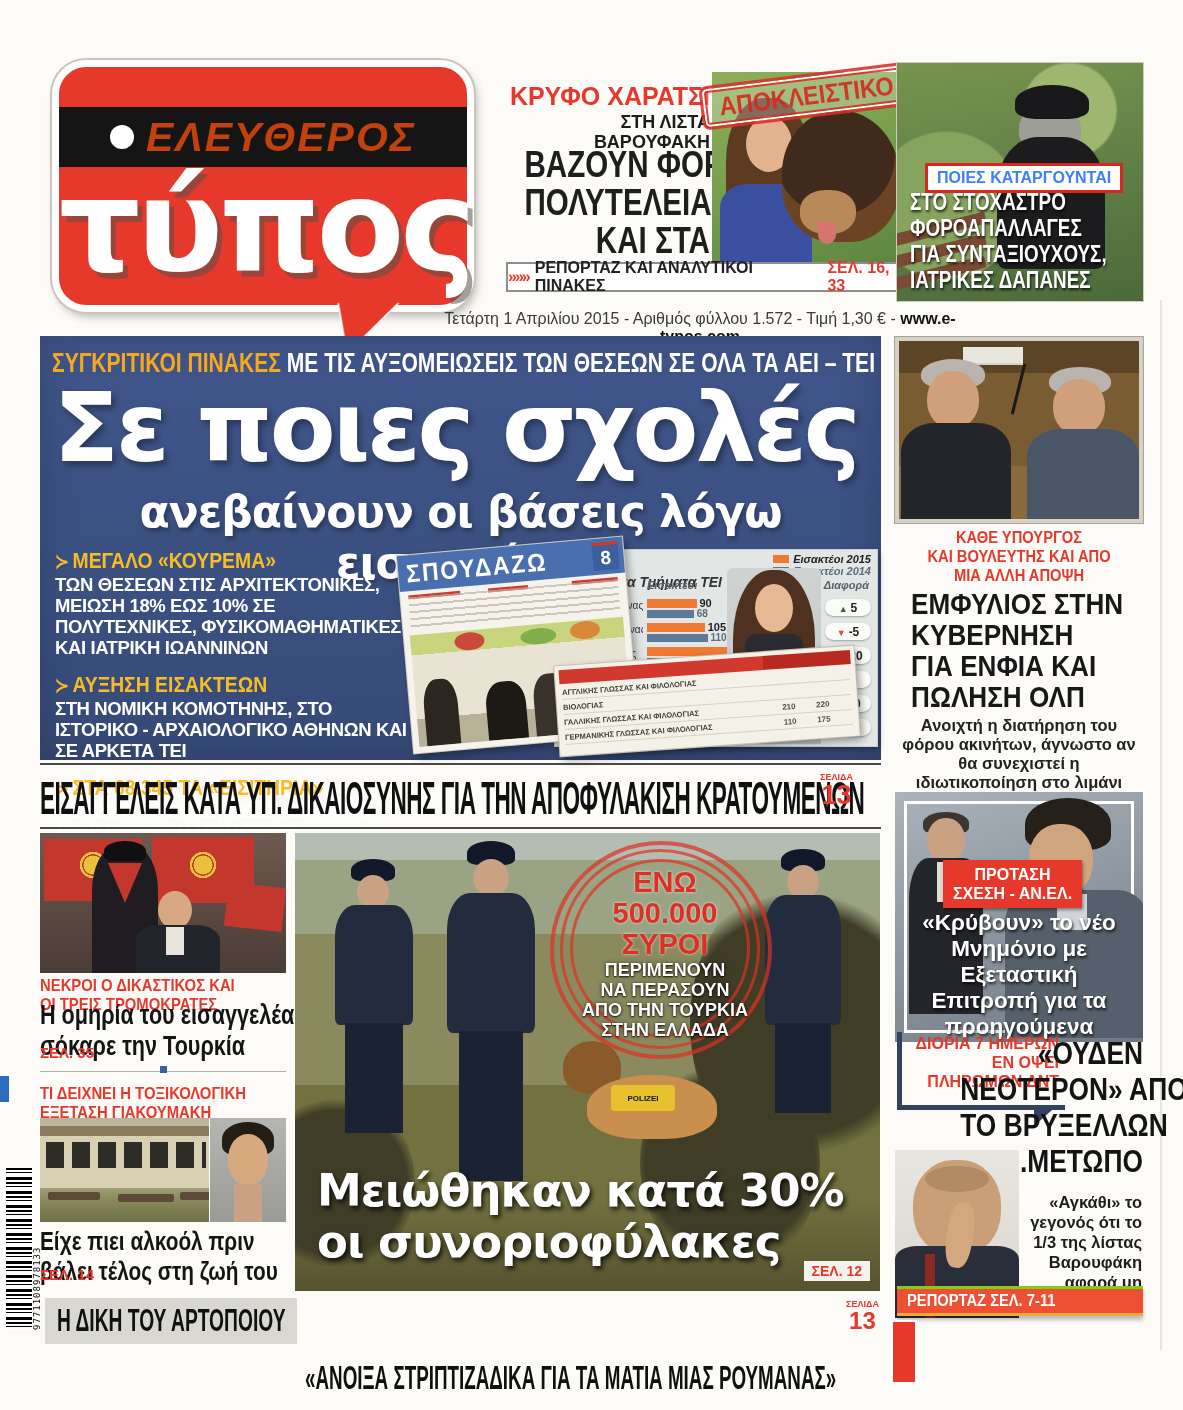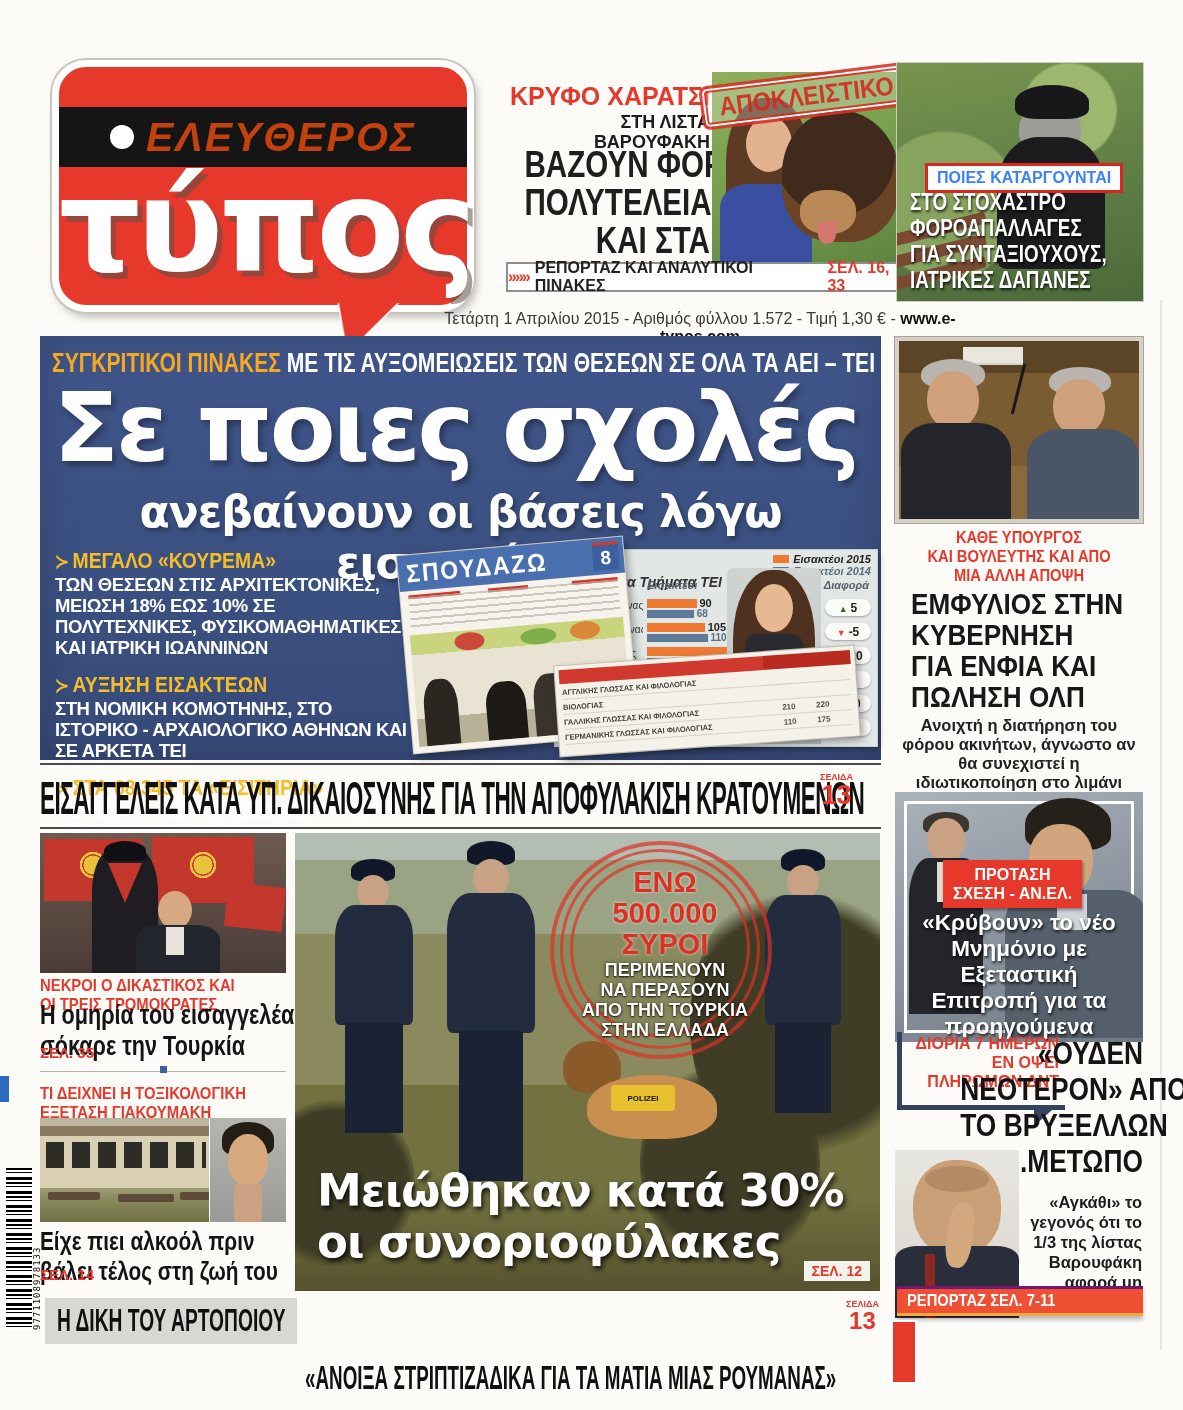--- a/index.html
+++ b/index.html
@@ -240,21 +240,21 @@
   .vhead{left:928px;top:1036px;width:215px;text-align:right;color:#141414;font-weight:bold;font-size:31px;line-height:36px;}
   .vhead .ln{white-space:nowrap;transform:scaleX(.85);transform-origin:right center;}
   .v-photo{left:895px;top:1150px;width:124px;height:168px;overflow:hidden;
         background:linear-gradient(180deg,#e8e6e0 0%,#d8d5cd 100%);}
   .v-photo .head{position:absolute;left:18px;top:10px;width:88px;height:96px;border-radius:46%;background:#c99f78;}
   .v-photo .brow{position:absolute;left:30px;top:16px;width:64px;height:26px;border-radius:50%;background:#b28a63;}
   .v-photo .jacket{position:absolute;left:0;top:96px;width:124px;height:72px;background:#2a2e3a;border-radius:18% 18% 0 0;}
   .v-photo .zip{position:absolute;left:30px;top:104px;width:10px;height:64px;background:#8a2a22;}
   .v-photo .hand{position:absolute;left:52px;top:52px;width:26px;height:66px;border-radius:40%;background:#d3a87e;transform:rotate(8deg);}
   .v-dek{left:1020px;top:1192px;width:122px;text-align:right;color:#1d1d1d;font-weight:bold;font-size:16.5px;line-height:20px;}
-  .rc-footer{left:897px;top:1286px;width:246px;height:30px;background:#ef5033;border-top:3px solid #701a75;
+  .rc-footer{left:897px;top:1286px;width:246px;height:30px;background:#ef5033;border-top:3px solid #84cc16;
         border-bottom:3px solid #f2a93b;display:flex;align-items:center;color:#fff;font-weight:bold;font-size:16px;
         padding-left:10px;box-shadow:0 4px 4px rgba(0,0,0,.25);}
   .rc-footer span{transform:scaleX(.92);transform-origin:left center;white-space:nowrap;}
 
   
   .bs-label{left:45px;top:1298px;width:252px;height:46px;background:#d8d7d2;display:flex;align-items:center;justify-content:center;}
   .bs-label span{font-weight:bold;font-size:31px;color:#101010;white-space:nowrap;transform:scaleX(.62);transform-origin:center;}
   .bs-head{left:305px;top:1359px;width:540px;}
   .bs-head span{font-weight:bold;font-size:33px;color:#101010;white-space:nowrap;transform:scaleX(.57);transform-origin:left center;display:inline-block;}
   .bs-page{left:846px;top:1300px;color:#e6392c;text-align:center;font-weight:bold;}

